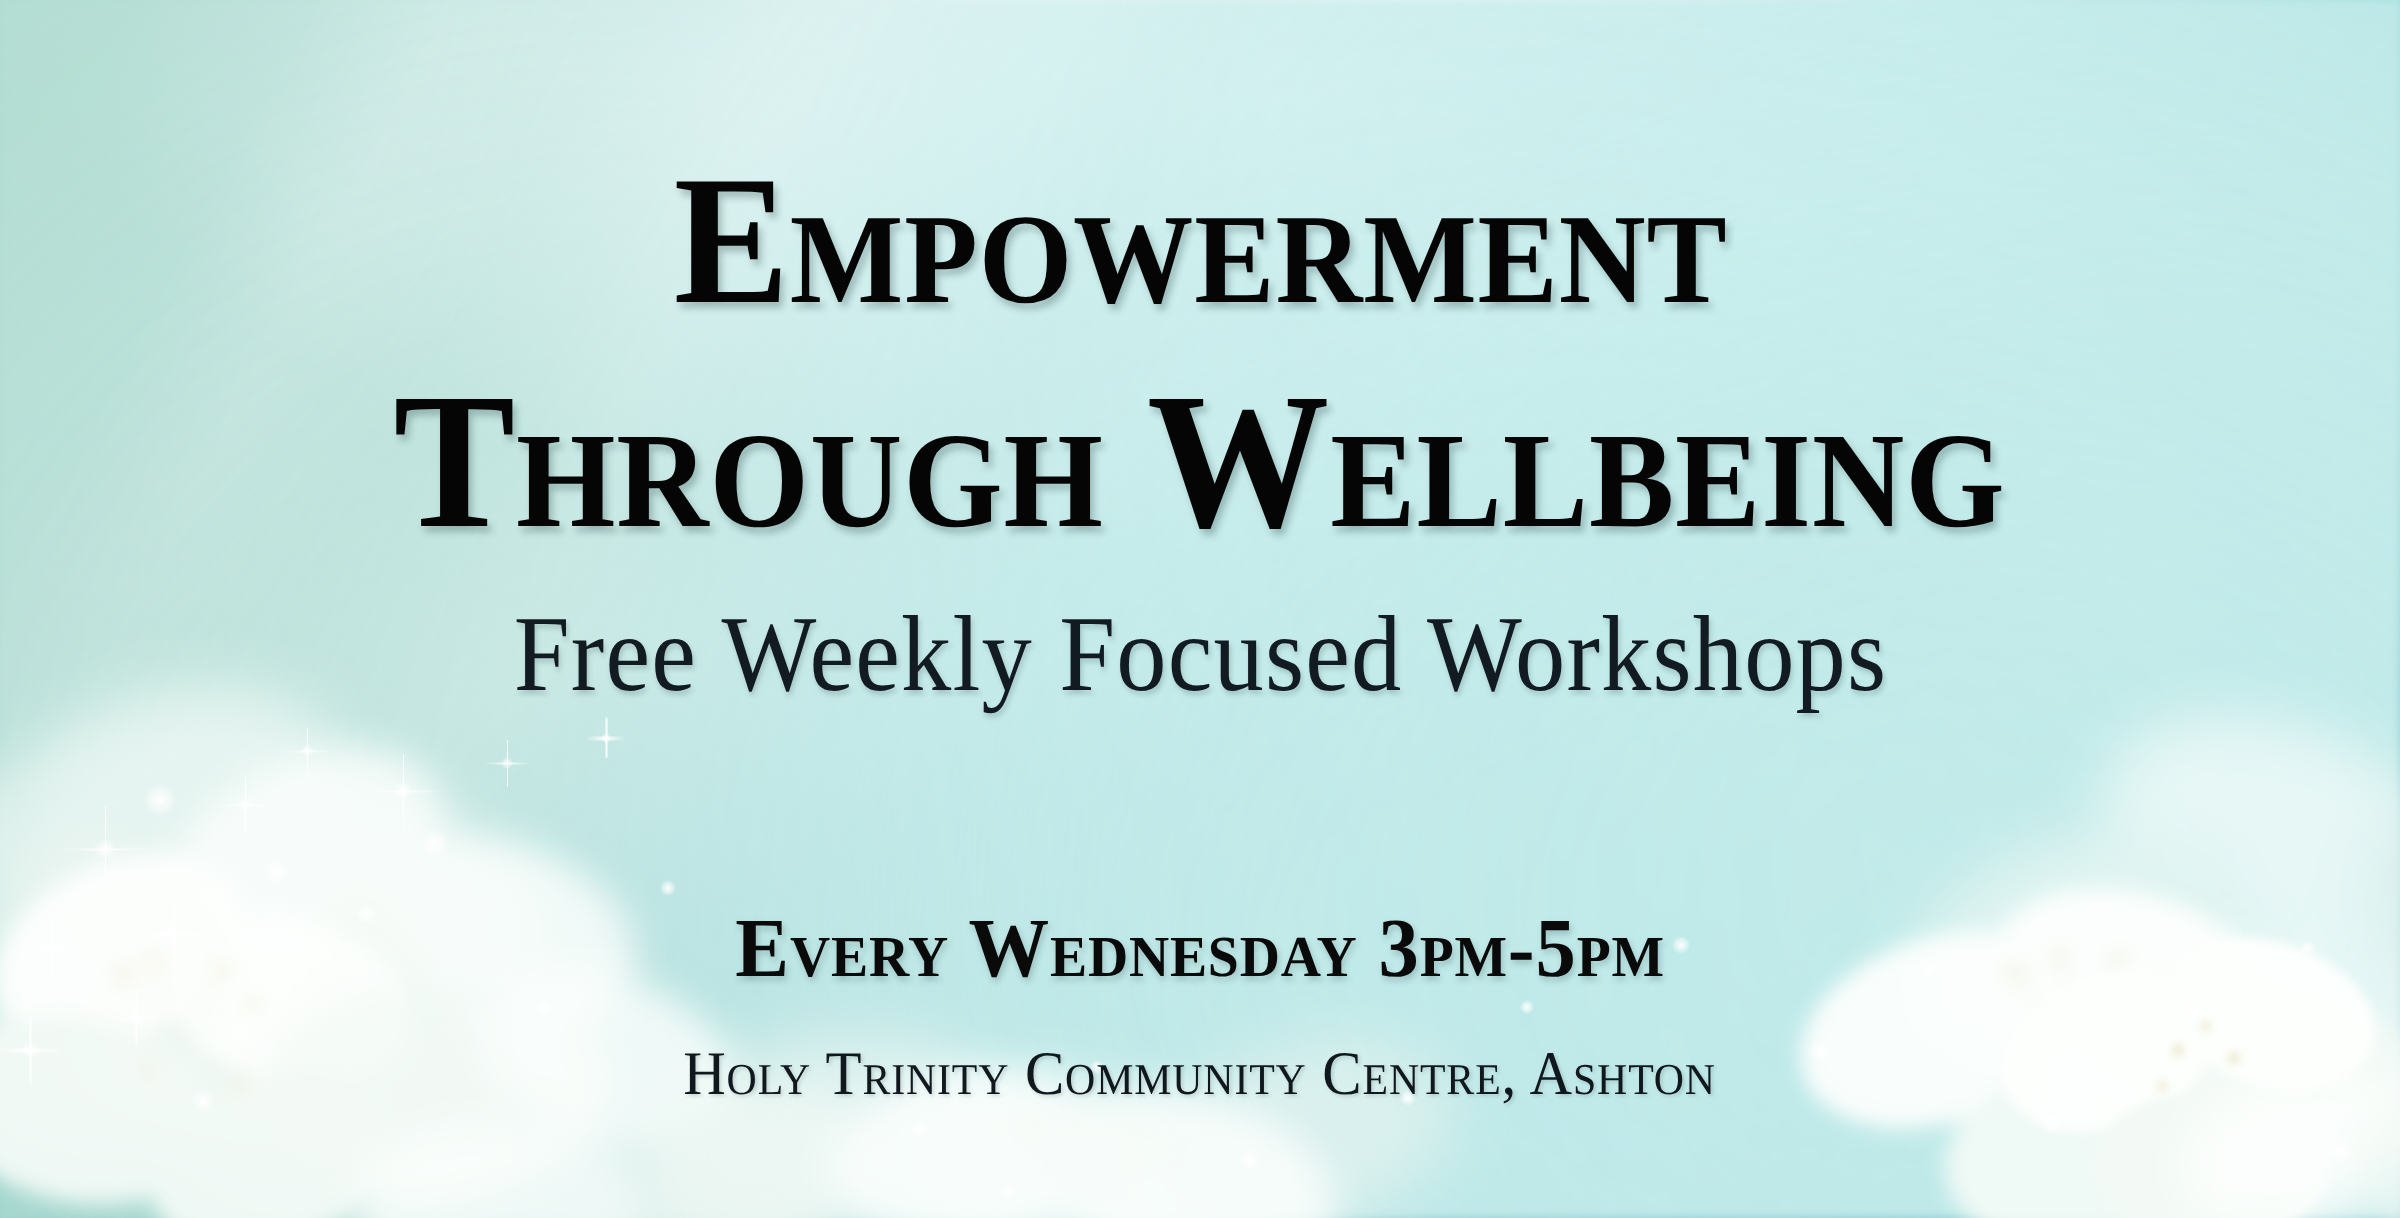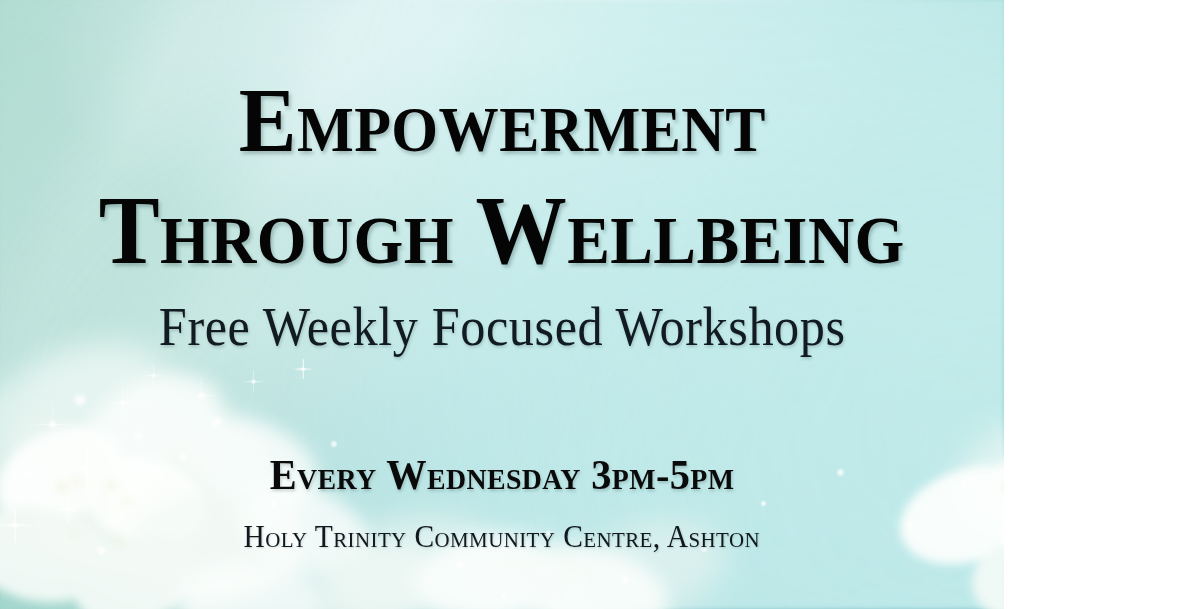--- a/index.html
+++ b/index.html
@@ -3,21 +3,21 @@
 <meta charset="utf-8">
 <style>
   html, body {
     margin: 0;
     padding: 0;
     background: #ffffff;
   }
 
   #poster {
     position: relative;
-    width: 1004px;
+    width: 1200px;
     height: 609px;
     overflow: hidden;
     font-family: "Liberation Serif", "DejaVu Serif", serif;
     background: #a9d6c9;
     isolation: isolate;
   }
 
   
   .bg-layer {
     position: absolute;

